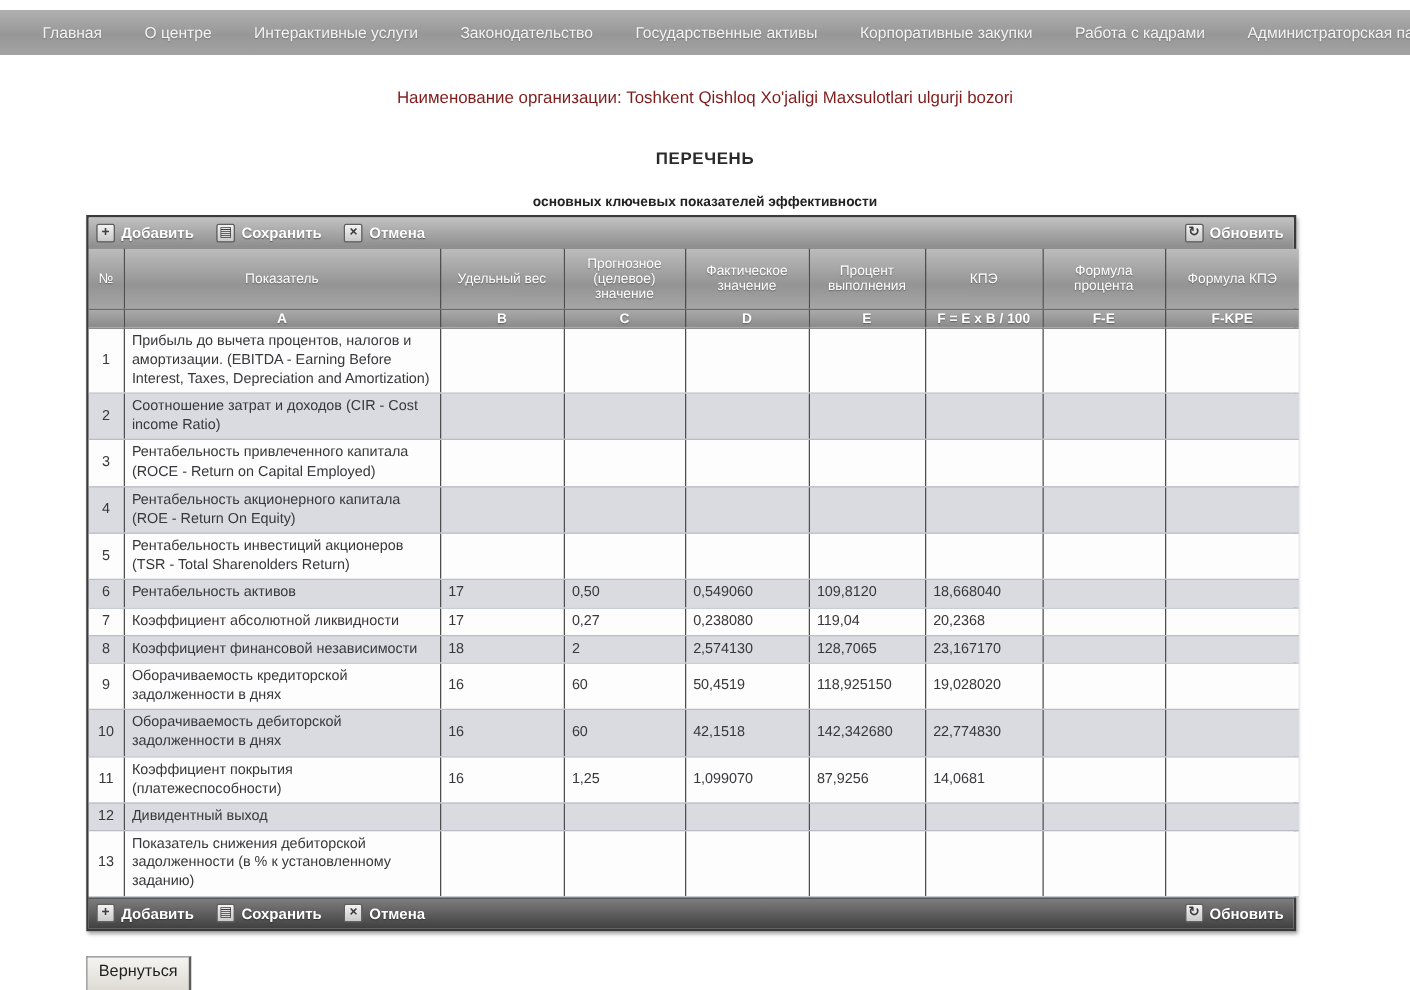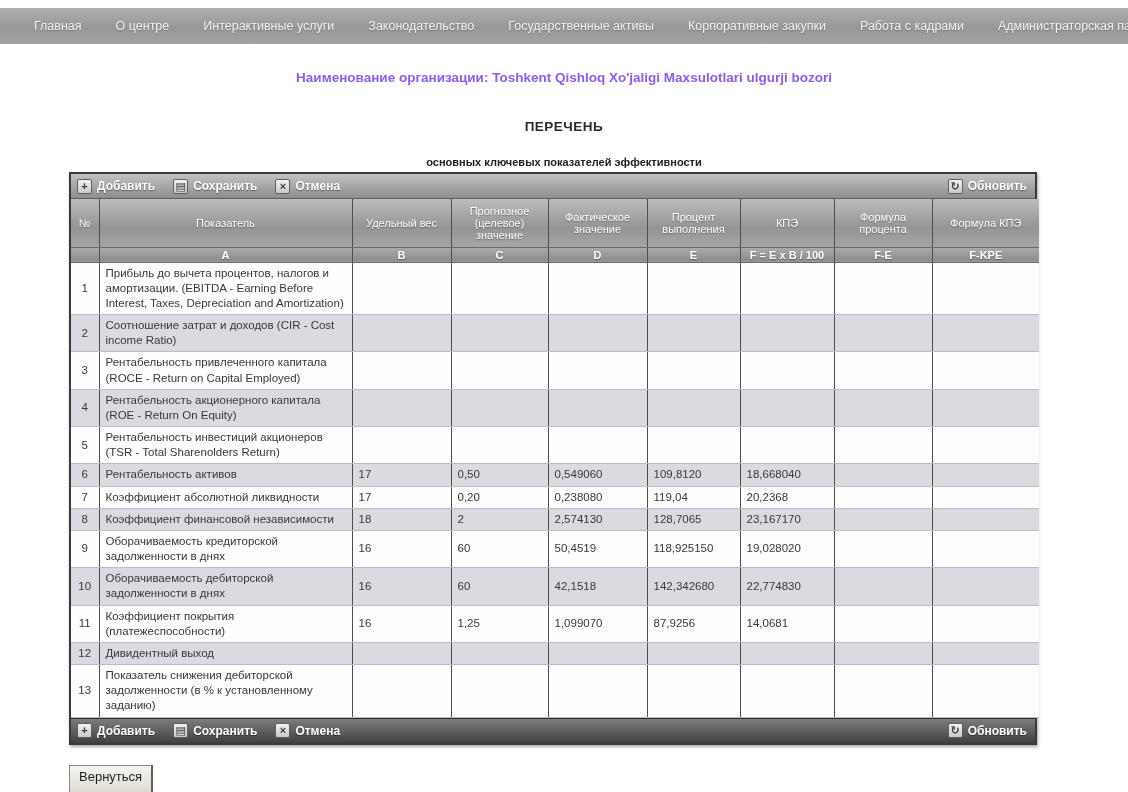--- a/index.html
+++ b/index.html
@@ -26,21 +26,21 @@
     color: #f4f4f4;
     font-size: 12.5px;
     margin-right: 34px;
     white-space: nowrap;
     text-shadow: 0 1px 1px rgba(0,0,0,0.25);
     cursor: pointer;
   }
 
   
   .titles { text-align: center; margin-top: 26px; }
-  .org-line   { font-size: 13.5px; font-weight: bold; color: #8b5cf6; }
+  .org-line   { font-size: 13.5px; font-weight: normal; color: #7f1d1d; }
   .list-title { font-size: 13.5px; font-weight: bold; margin-top: 34px; letter-spacing: 0.5px; text-align: center; }
   .list-sub   { font-size: 11px; font-weight: 600; margin-top: 22px; color: #222; }
   .list-year  { font-size: 17px; font-weight: bold; margin-top: 12px; color: #161616; }
 
   
   .grid-wrap {
     position: absolute;
     left: 69px; top: 172px;
     width: 968px;
     border: 2px solid #3a3a3a;
@@ -287,21 +287,21 @@
         <td>0,549060</td>
         <td>109,8120</td>
         <td>18,668040</td>
         <td></td>
         <td></td>
       </tr>
       <tr>
         <td class="num">7</td>
         <td>Коэффициент абсолютной ликвидности</td>
         <td>17</td>
-        <td>0,20</td>
+        <td>0,27</td>
         <td>0,238080</td>
         <td>119,04</td>
         <td>20,2368</td>
         <td></td>
         <td></td>
       </tr>
       <tr class="shaded">
         <td class="num">8</td>
         <td>Коэффициент финансовой независимости</td>
         <td>18</td>

